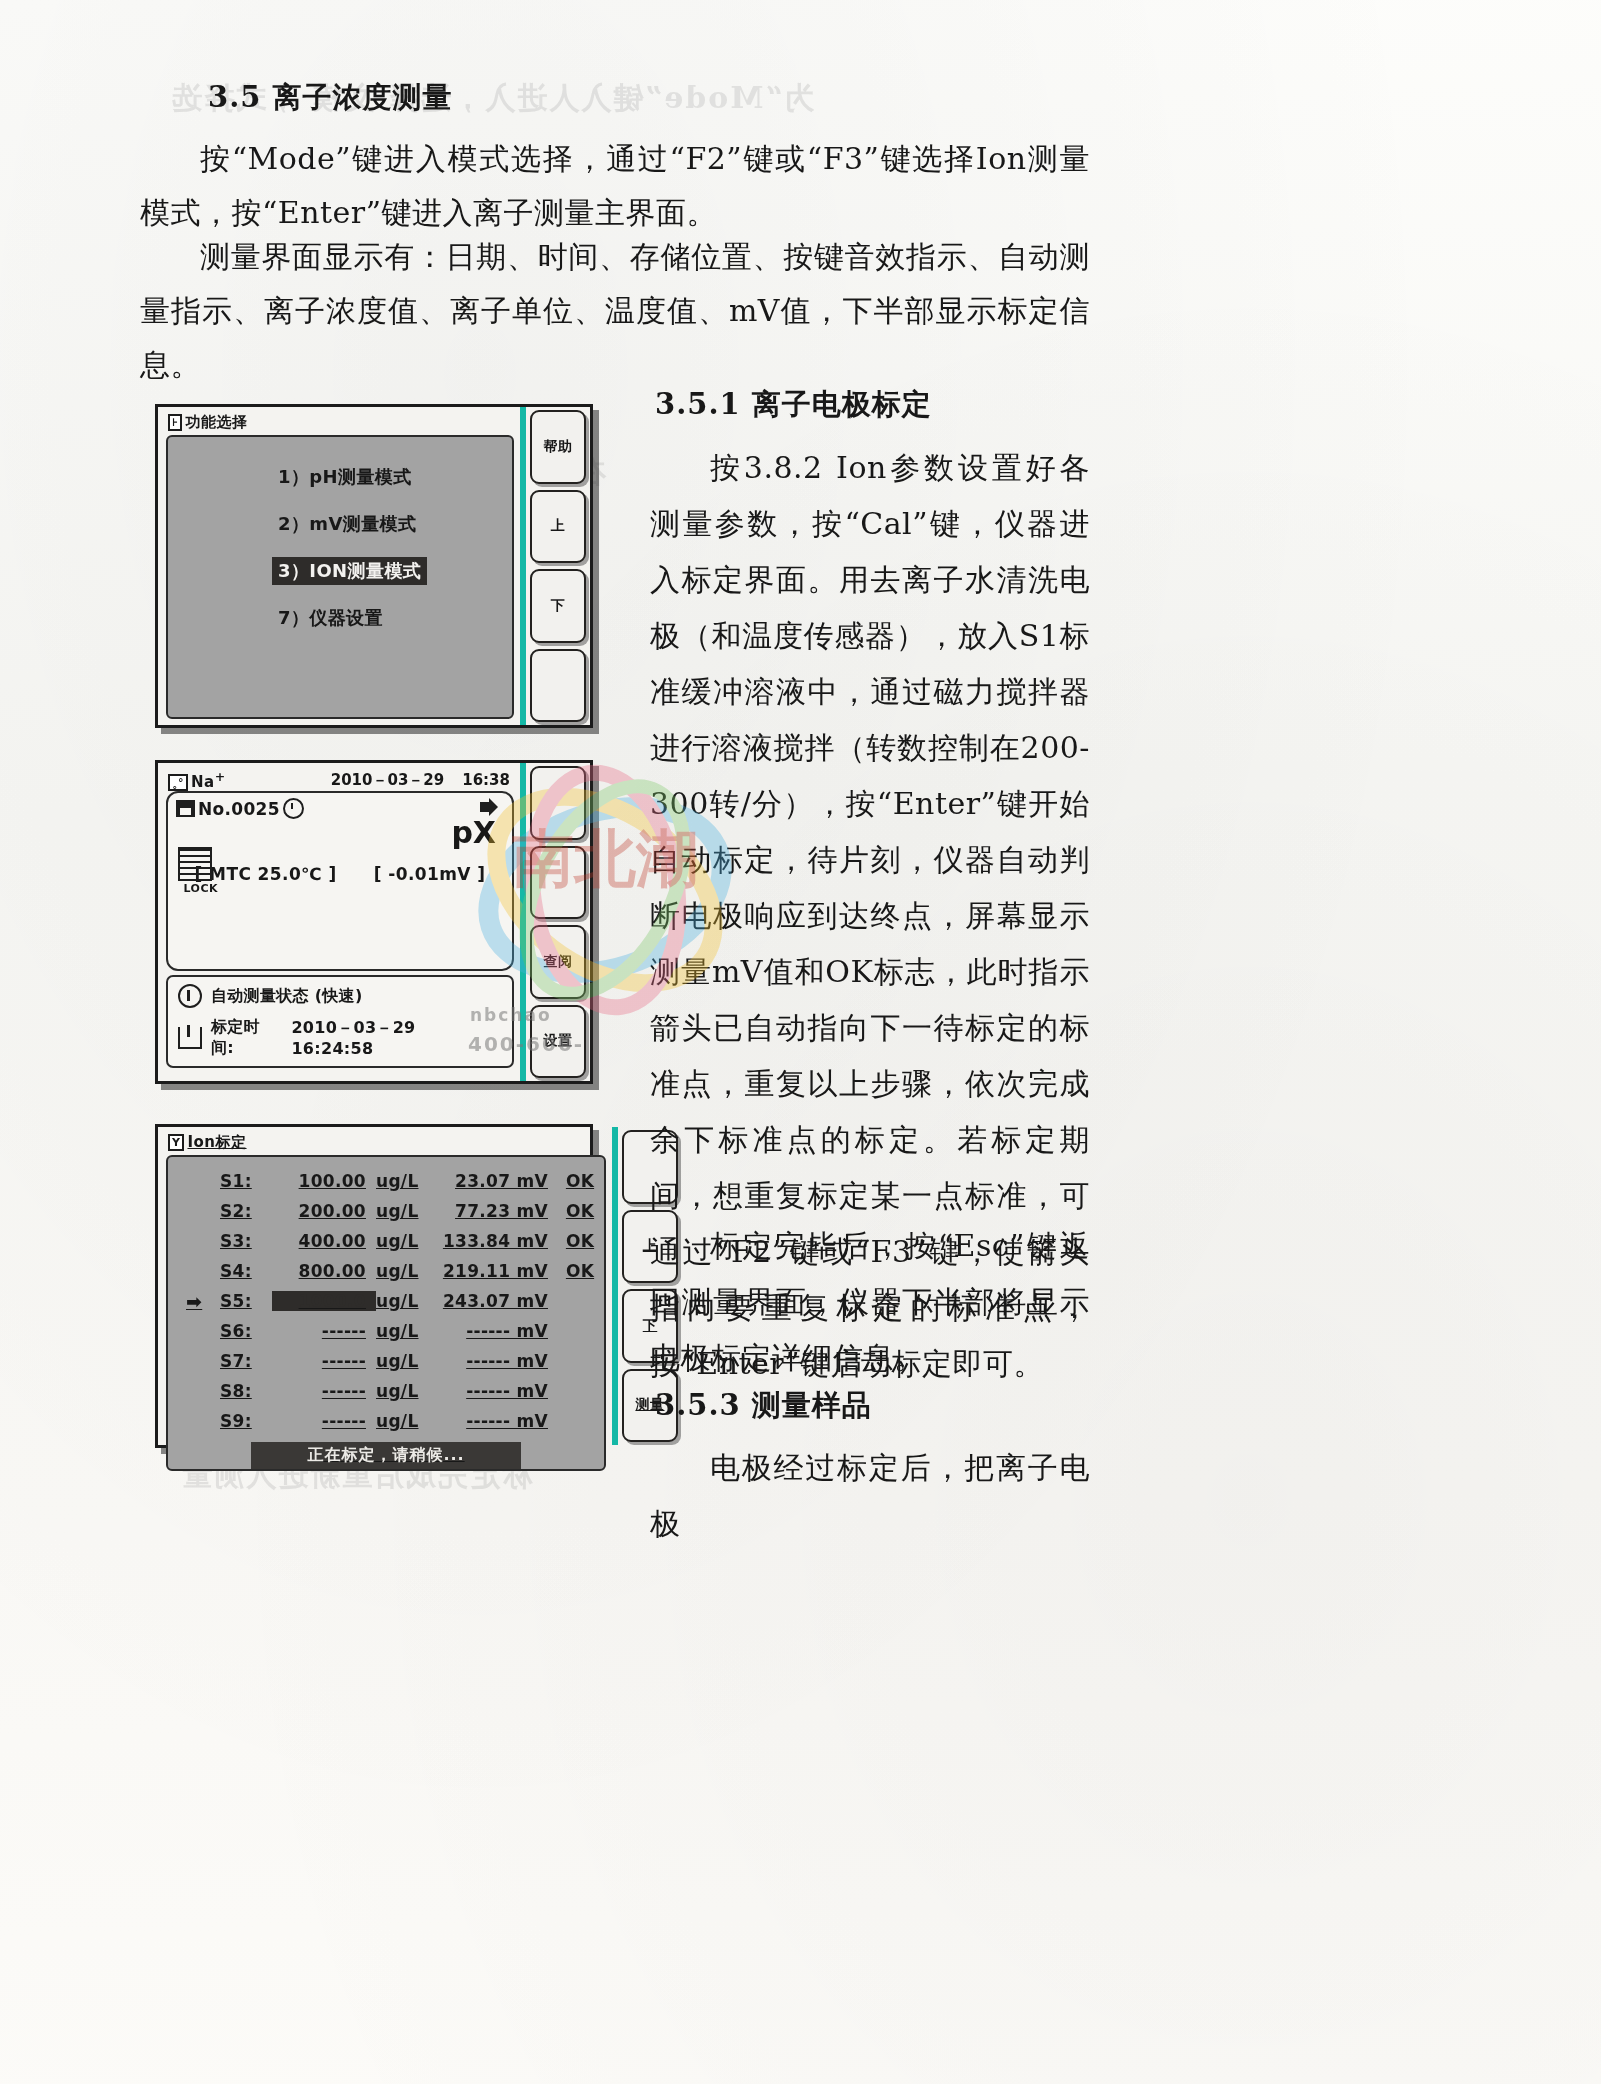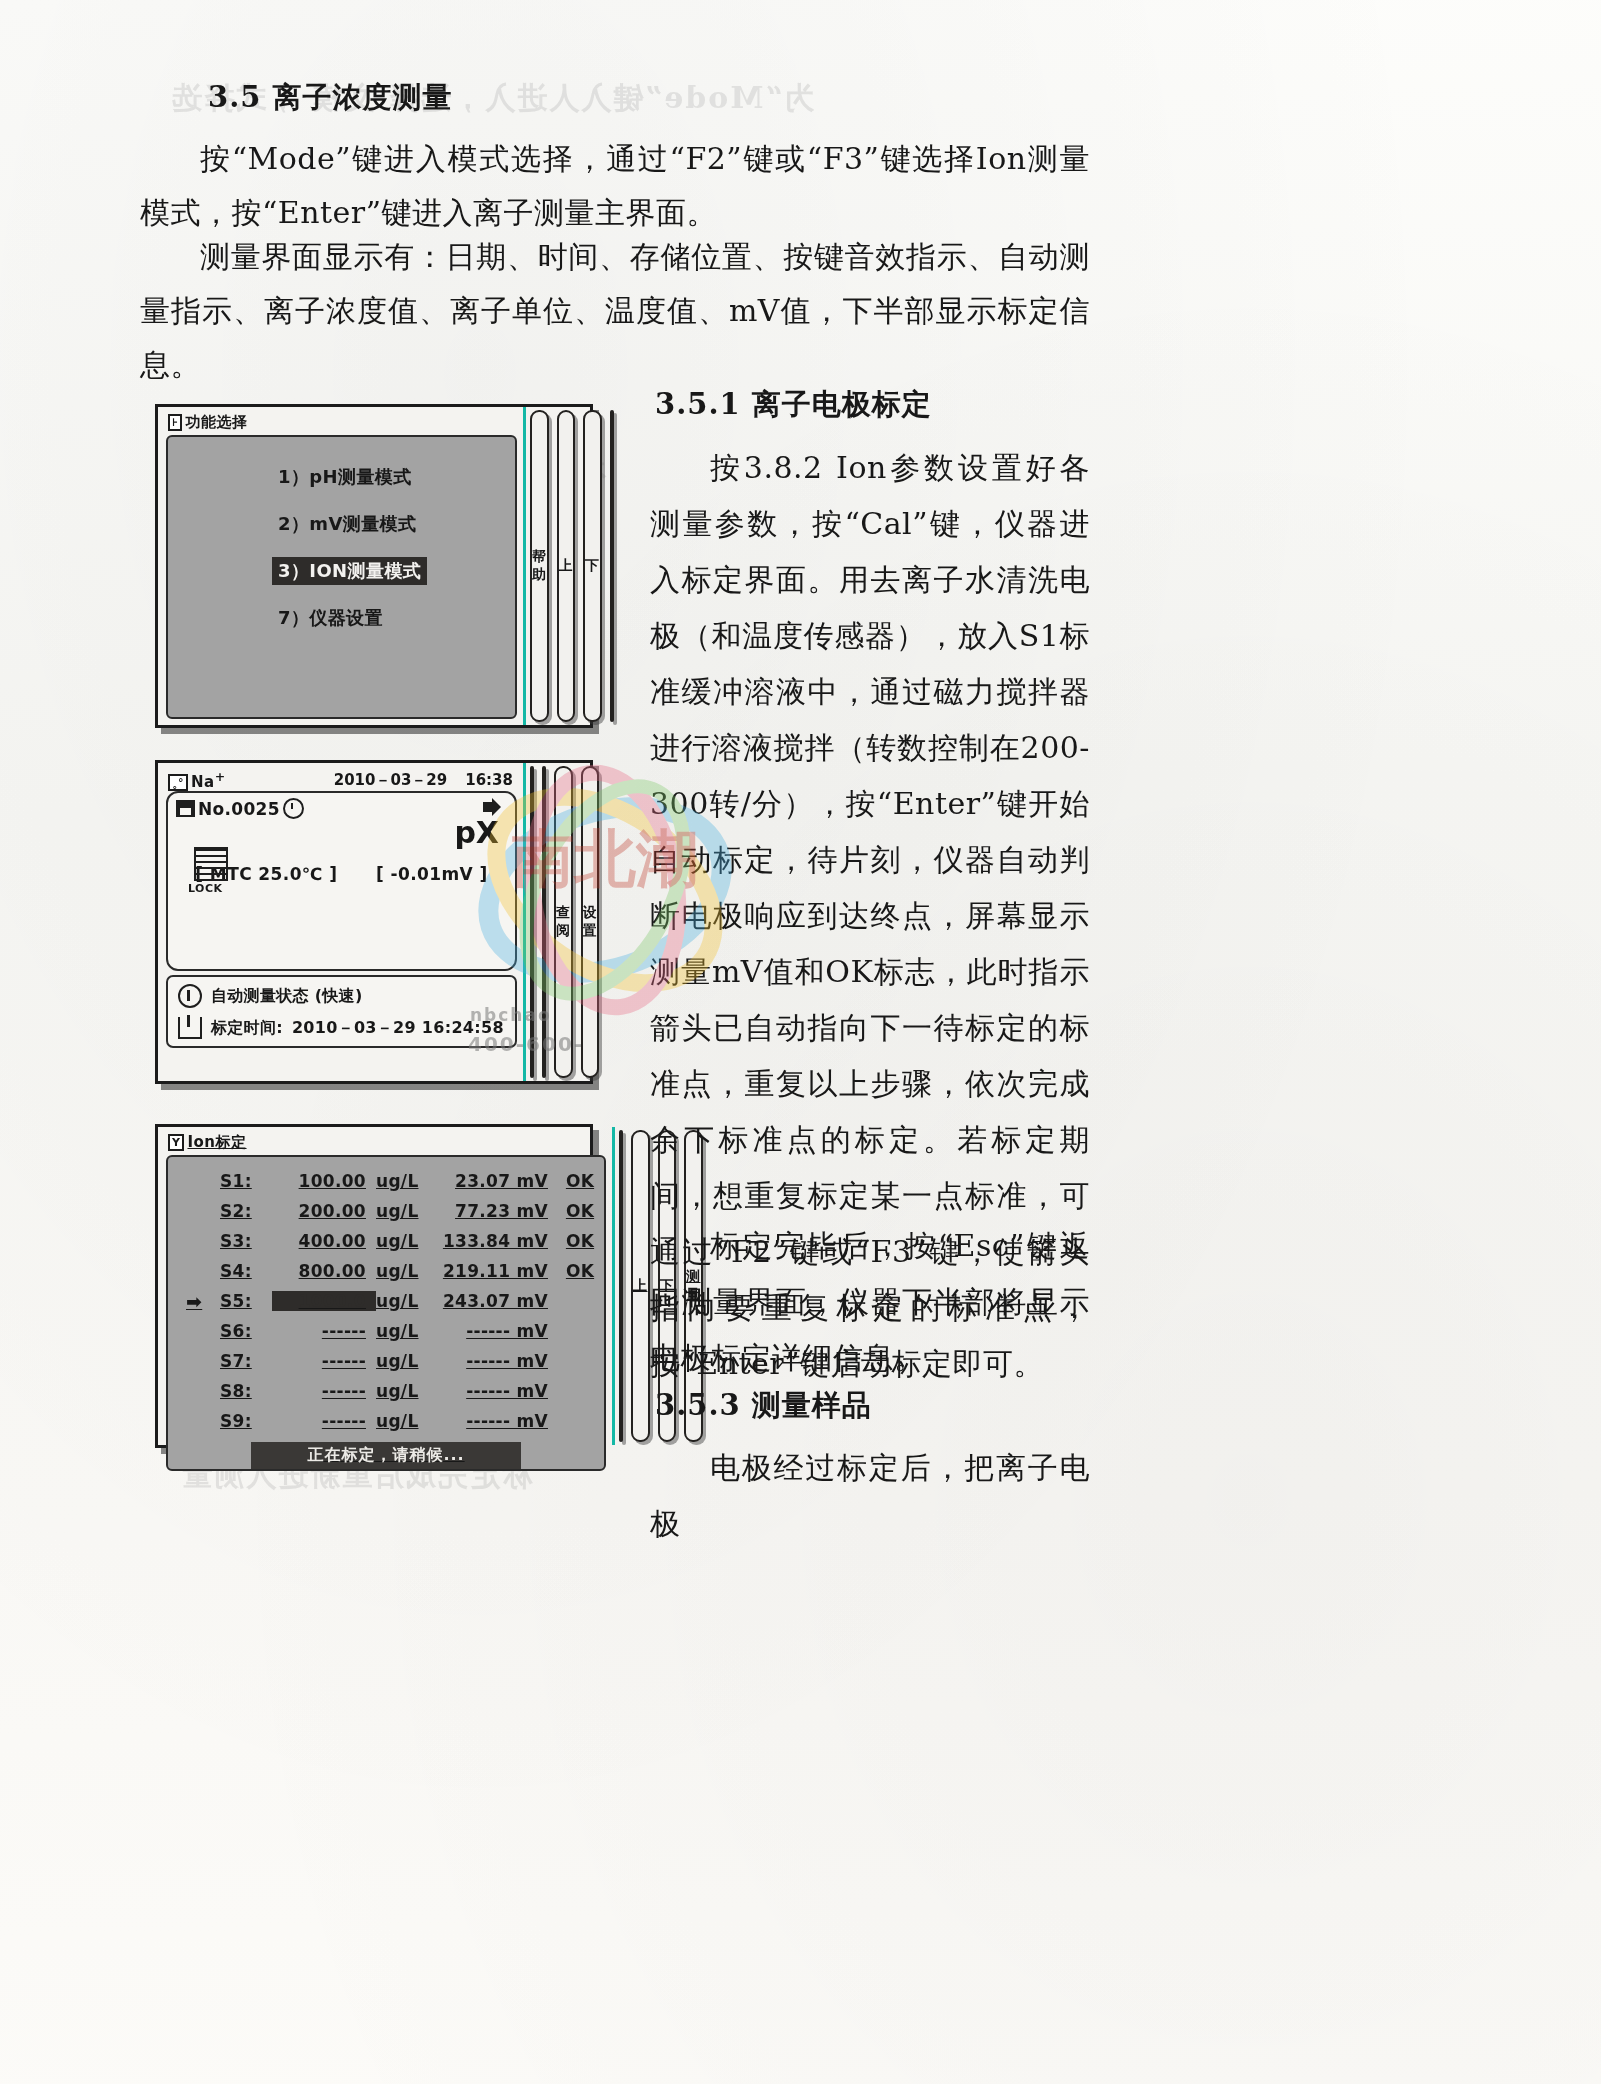--- a/index.html
+++ b/index.html
@@ -87,22 +87,23 @@
   .lcd-body {
     flex: 1 1 auto;
     border: 2px solid #2a2a2a;
     border-radius: 6px;
     position: relative;
     background: #a3a3a3;
   }
   .softkeys {
     width: 64px;
     flex: 0 0 64px;
-    border-left: 3px solid #14b8a6;
-    display: flex;
+    border-left: 6px solid #14b8a6;
+    display: flex;
+    flex-direction: column;
   }
   .softkey {
     flex: 1 1 0;
     border: 2px solid #23211f;
     border-radius: 9px;
     margin: 3px 4px;
     background: #f2f1ee;
     display: flex;
     align-items: center;
     justify-content: center;
@@ -212,23 +213,23 @@
     line-height: 78px;
     font-family: "DejaVu Sans", "Liberation Sans", sans-serif;
   }
   .big-unit {
     font-size: 30px; font-weight: 700;
     margin-left: 10px; align-self: flex-end;
     padding-bottom: 10px;
   }
   .lock-ico {
     position: absolute;
-    left: 20px; top: 54px;
+    left: 4px; top: 54px;
     width: 46px;
-    text-align: left;
+    text-align: right;
   }
   .lock-glyph {
     width: 30px; height: 30px;
     border: 2px solid #1e1e1e;
     margin: 0 auto;
     position: relative;
     background:
       repeating-linear-gradient(180deg, #1e1e1e 0 2px, transparent 2px 6px);
   }
   .lock-lbl { font-size: 11px; font-weight: 800; letter-spacing: 0.5px; margin-top: 1px; }

